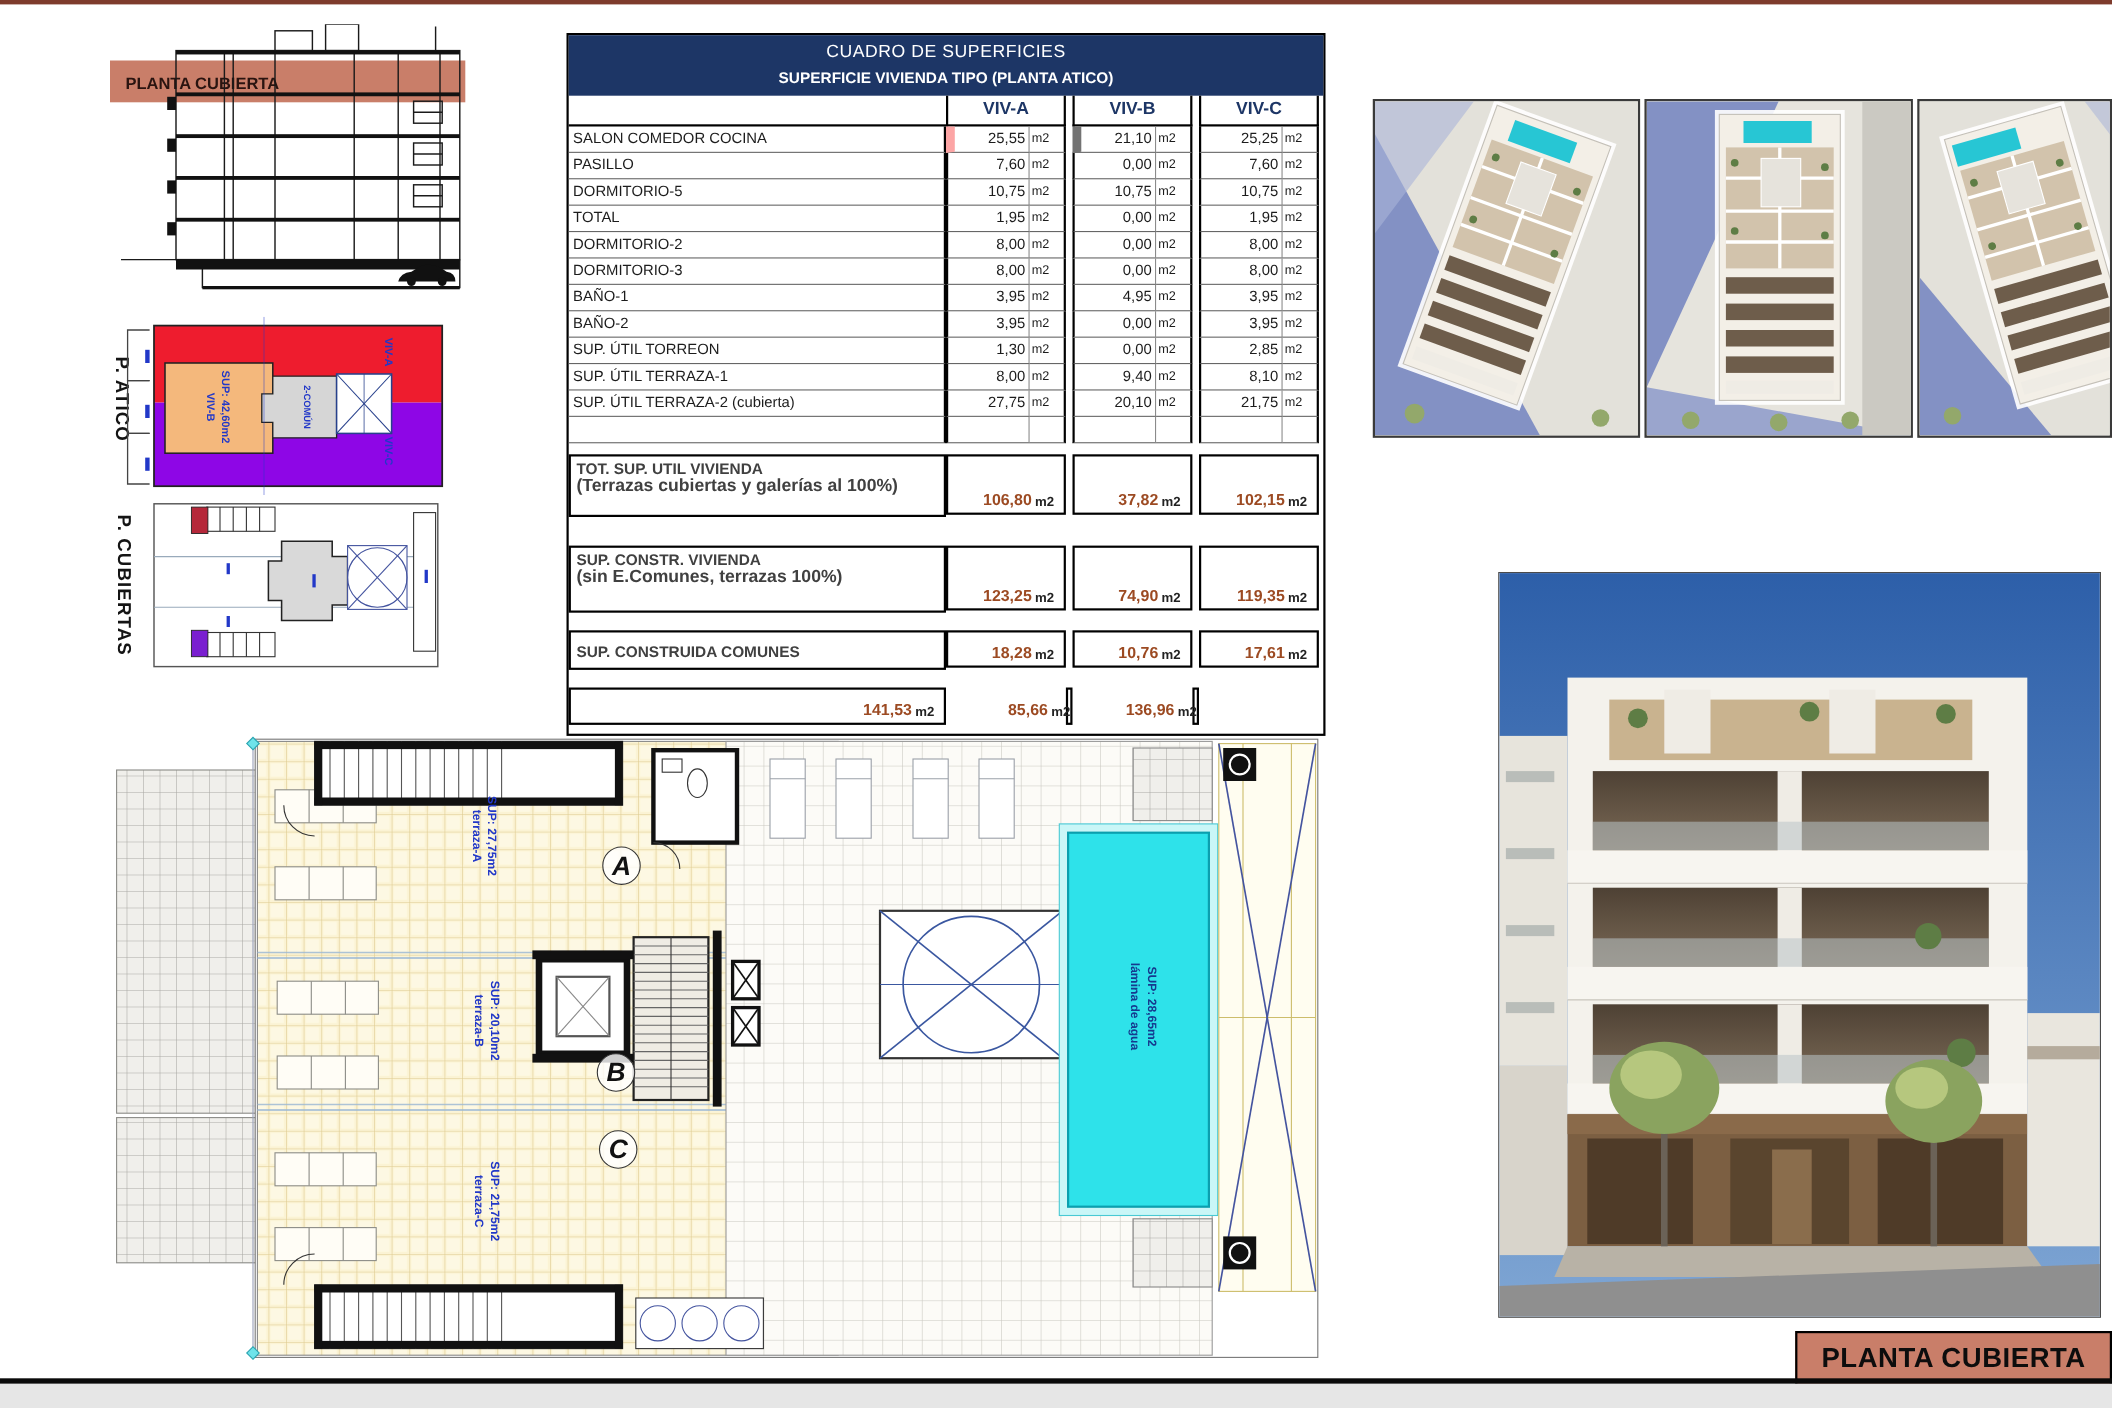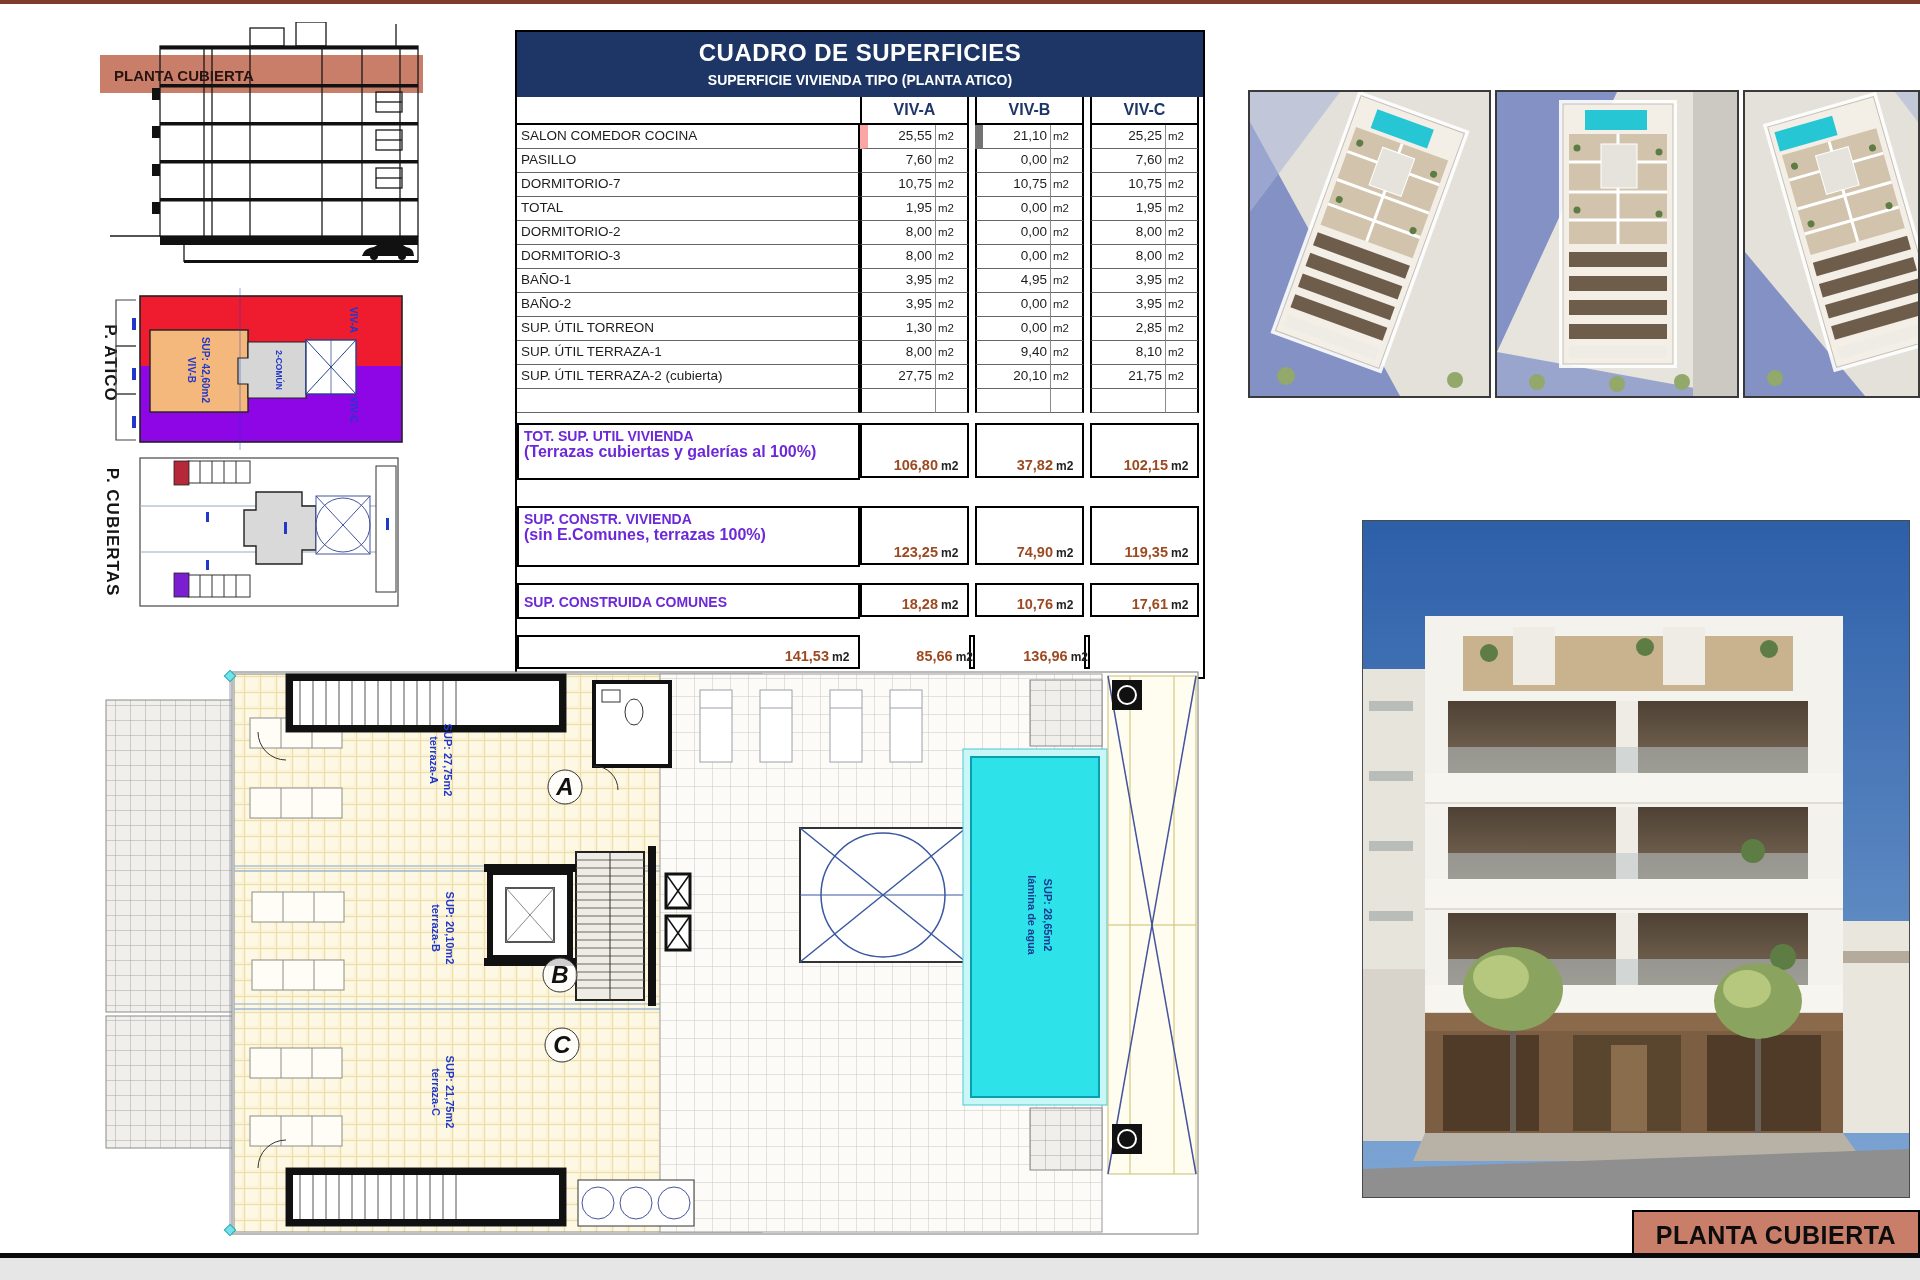--- a/index.html
+++ b/index.html
@@ -10,33 +10,33 @@
   #top-rule{left:0;top:0;width:1920px;height:4px;background:#7e3b2c;}
   #bottom-rule{left:0;top:1253px;width:1920px;height:5px;background:#0a0a0a;}
   #bottom-strip{left:0;top:1258px;width:1920px;height:22px;background:#e6e6e6;}
 
   
   .vlabel{font-weight:bold;font-size:17px;color:#141414;letter-spacing:1px;text-align:center;transform:rotate(90deg);}
 
   
   #table{left:515px;top:30px;width:686px;border:2px solid #000;background:#fff;}
   .thead{background:#1d3666;color:#fff;text-align:center;padding:7px 4px 9px;}
-  .thead .t1{font-size:24px;font-weight:bold;letter-spacing:.5px;}
+  .thead .t1{font-size:16px;font-weight:normal;letter-spacing:.5px;}
   .thead .t2{font-size:14px;font-weight:bold;margin-top:5px;}
   .grid{display:grid;grid-template-columns:343px 76px 33px 6px 76px 33px 6px 76px 33px;}
   .ch > div{height:26px;line-height:26px;}
   .ch-lbl{border-bottom:2px solid #000;}
   .ch-g{grid-column:span 2;border:2px solid #000;border-top:none;text-align:center;font-weight:bold;font-size:16px;color:#1d3666;}
   .dr > div{height:23px;line-height:22px;font-size:13.5px;color:#1c1c1c;}
   .bb{border-bottom:1px solid #666;}
   .dl{padding-left:4px;border-right:2px solid #000;white-space:nowrap;overflow:hidden;}
   .val{text-align:right;padding-right:3px;border-right:1px solid #8b8b8b;}
   .un{font-size:11.5px !important;padding-left:2px;border-right:2px solid #000;}
   .srow{display:grid;grid-template-columns:343px 109px 6px 109px 6px 109px;}
-  .sl{border:2px solid #000;color:#6d28d9;font-weight:bold;padding:3px 5px 2px;font-size:14px;line-height:16px;}
+  .sl{border:2px solid #000;color:#404040;font-weight:bold;padding:3px 5px 2px;font-size:14px;line-height:16px;}
   .sl .sub{font-size:16px;}
   .sl.cen{display:flex;align-items:center;}
   .sg{border:2px solid #000;display:flex;align-items:flex-end;justify-content:flex-end;padding:0 0 3px;color:#9c4a22;font-weight:bold;font-size:14.5px;}
   .sg .u{width:26px;text-align:left;padding-left:3px;color:#222;font-size:12px;}
   .m1{margin-top:10px;}.m2{margin-top:26px;}.m3{margin-top:16px;}
   .h48{height:48px;}.h52{height:52px;}.h27{height:27px;}
 
   
   #renders{left:1248px;top:90px;width:672px;height:308px;display:flex;gap:4px;}
   .panel{border:2px solid #3a3a3a;background:#e3e1da;overflow:hidden;height:304px;}
@@ -202,21 +202,21 @@
         <div class="val bb" style="border-left:2px solid #000">7,60</div>
         <div class="un bb">m2</div>
         <div></div>
         <div class="val bb" style="border-left:2px solid #000">0,00</div>
         <div class="un bb">m2</div>
         <div></div>
         <div class="val bb" style="border-left:2px solid #000">7,60</div>
         <div class="un bb">m2</div>
       </div>
     <div class="grid dr">
-        <div class="dl bb">DORMITORIO-7</div>
+        <div class="dl bb">DORMITORIO-5</div>
         <div class="val bb" style="border-left:2px solid #000">10,75</div>
         <div class="un bb">m2</div>
         <div></div>
         <div class="val bb" style="border-left:2px solid #000">10,75</div>
         <div class="un bb">m2</div>
         <div></div>
         <div class="val bb" style="border-left:2px solid #000">10,75</div>
         <div class="un bb">m2</div>
       </div>
     <div class="grid dr">

